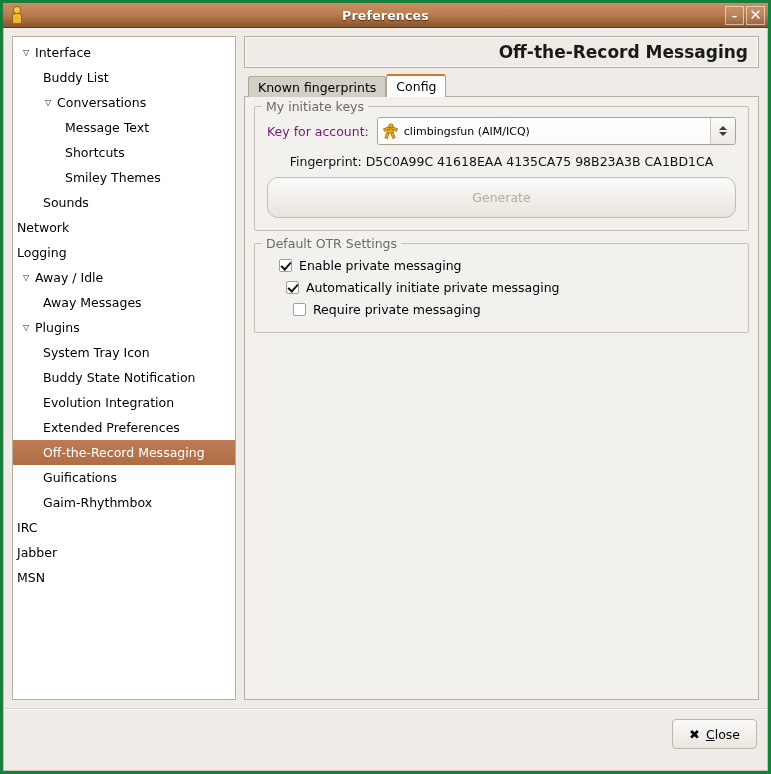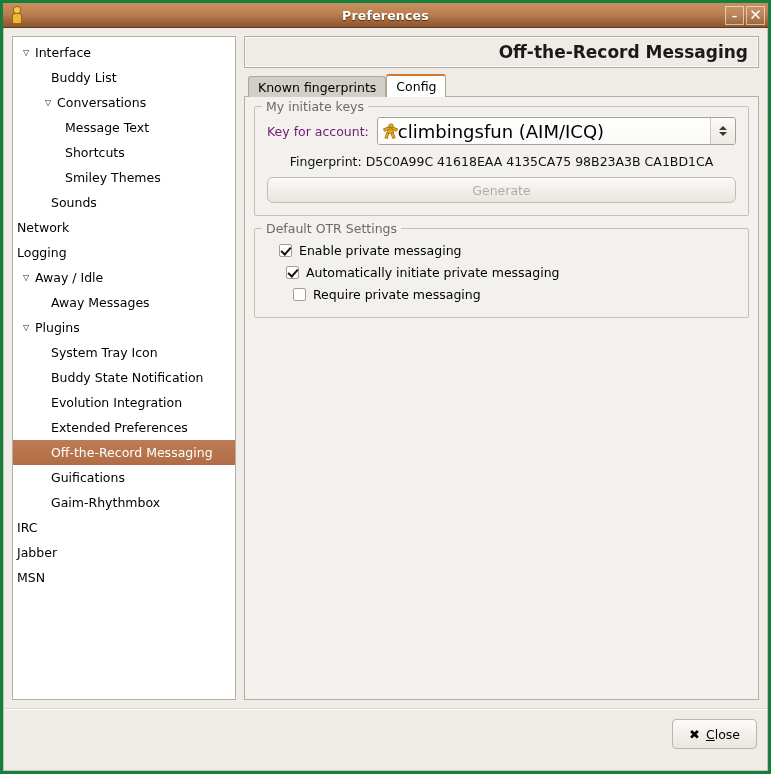--- a/index.html
+++ b/index.html
@@ -139,21 +139,21 @@
   .tree-arrow {
     width: 14px;
     flex: 0 0 14px;
     text-align: center;
     font-size: 8px;
     color: #222;
     line-height: 1;
   }
   .tree-label { padding-left: 2px; }
   .ind0 { padding-left: 2px; }
-  .ind1 { padding-left: 36px; }
+  .ind1 { padding-left: 28px; }
   .ind2 { padding-left: 50px; }
   .ind0.has-arrow, .ind1.has-arrow { padding-left: 0; }
   .ind0.has-arrow .tree-arrow { margin-left: 6px; }
   .ind1.has-arrow .tree-arrow { margin-left: 28px; }
 
   
   .main {
     flex: 1 1 auto;
     display: flex;
     flex-direction: column;
@@ -263,22 +263,23 @@
     border-radius: 3px;
     background: #ffffff;
     overflow: hidden;
     cursor: pointer;
     min-width: 0;
   }
   .combo-value {
     flex: 1 1 auto;
     display: flex;
     align-items: center;
+    gap: 6px;
     padding: 10px 6px;
-    font-size: 18px;
+    font-size: 11px;
     background: linear-gradient(to bottom,#ffffff,#fbfaf8);
     min-width: 0;
     overflow: hidden;
     white-space: nowrap;
   }
   .buddy-icon {
     width: 14px; height: 14px;
     flex: 0 0 14px;
     position: relative;
   }
@@ -320,23 +321,23 @@
   .fingerprint {
     text-align: center;
     font-size: 12.5px;
     color: #111;
     margin: 9px 0 8px 0;
   }
 
   .btn {
     display: block;
     width: 100%;
-    height: 26px;
+    height: 41px;
     border: 1px solid #c3bcb2;
-    border-radius: 6px;
+    border-radius: 11px;
     background: linear-gradient(to bottom,#fbfaf9 0%,#f1eee9 55%,#e8e4dd 100%);
     font-family: "DejaVu Sans", sans-serif;
     font-size: 12.5px;
     color: #000;
     cursor: pointer;
     box-sizing: border-box;
   }
   .btn.disabled {
     color: #b2aca4;
     cursor: default;

